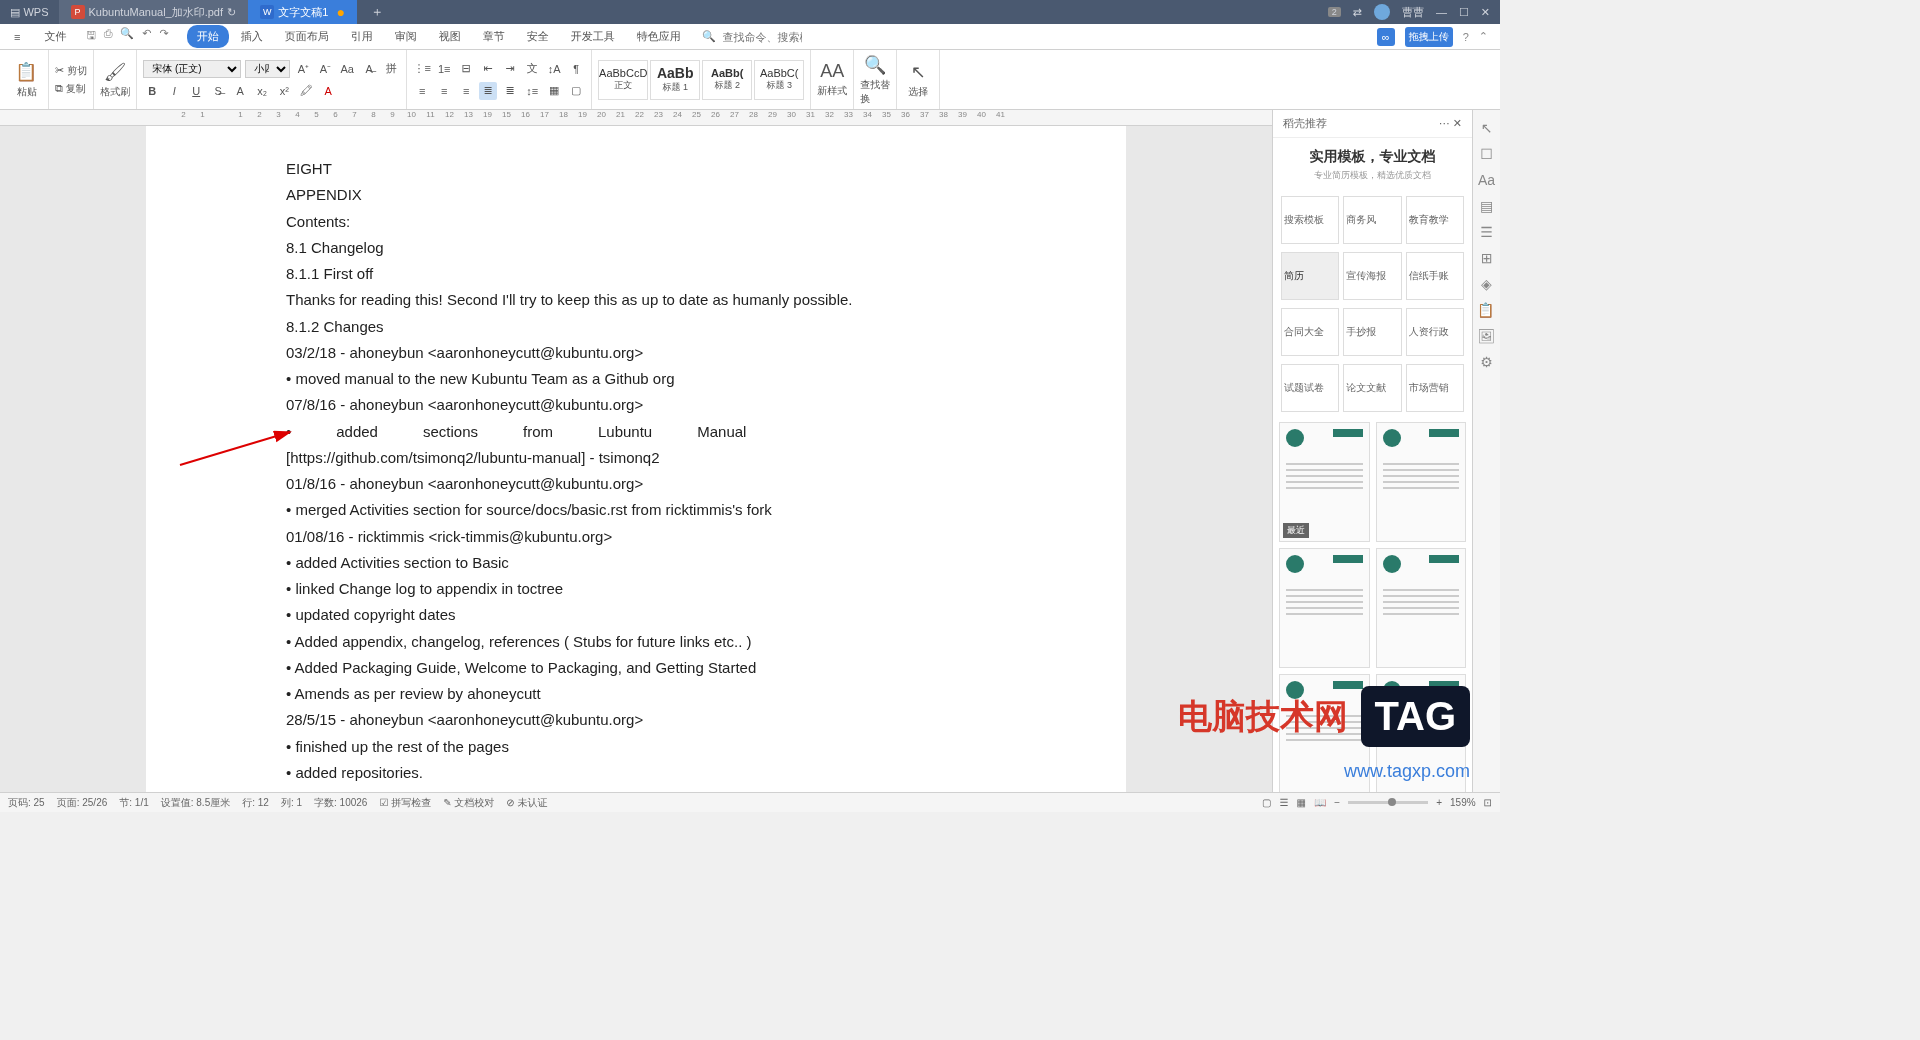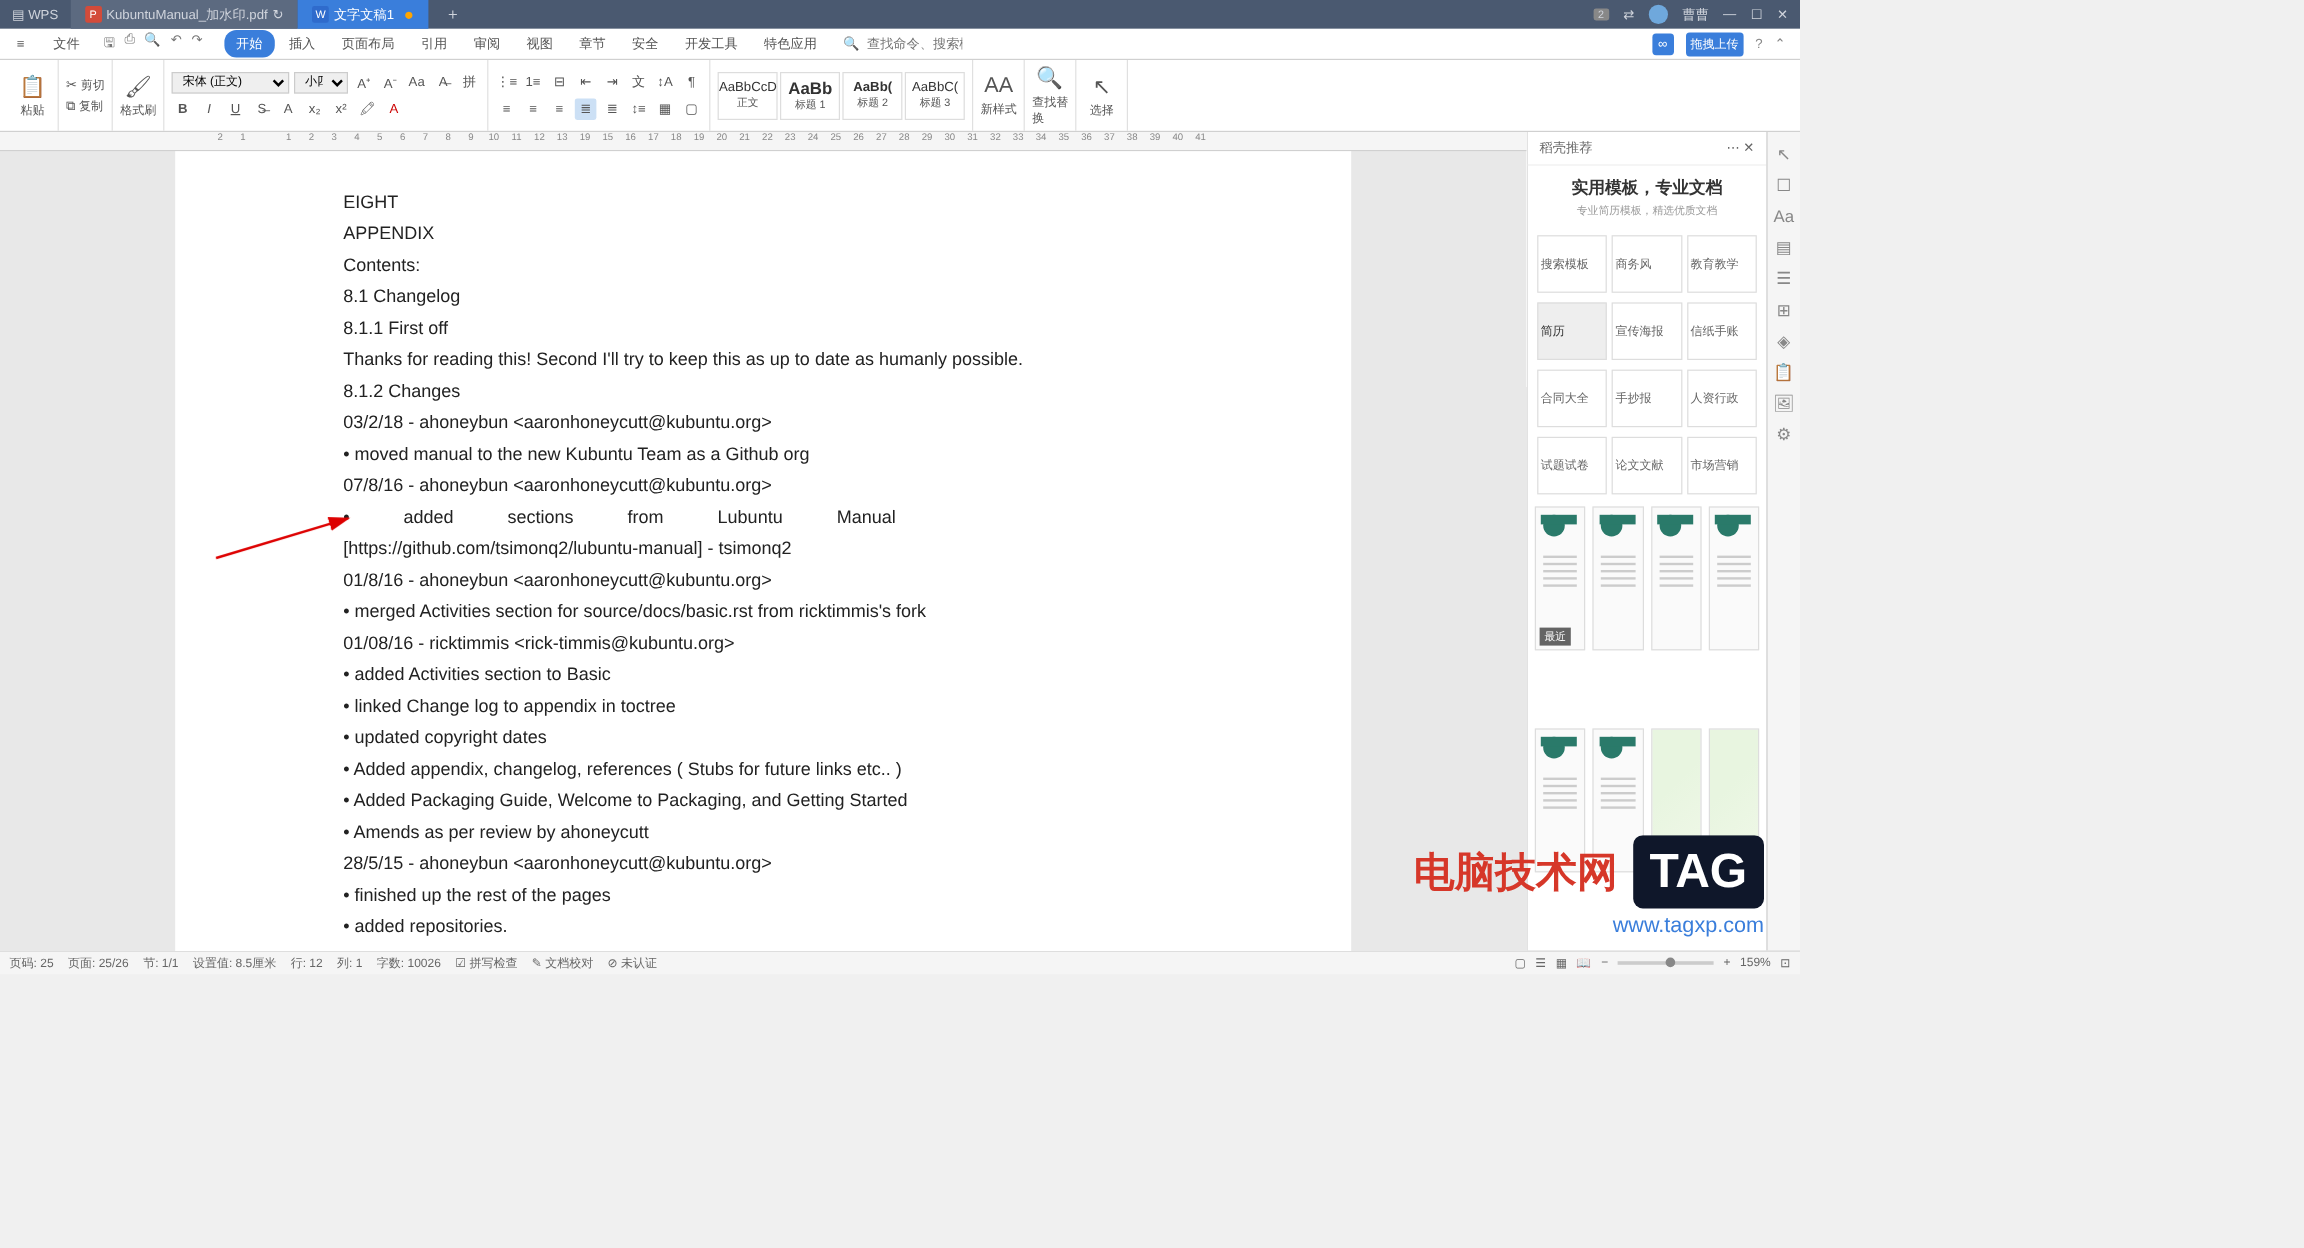--- a/index.html
+++ b/index.html
@@ -59,38 +59,38 @@
     .sidepanel { width: 200px; background: #fff; border-left: 1px solid #d0d0d0; display: flex; flex-direction: column; font-size: 11px; }
     .sidetoolbar { width: 28px; background: #f5f5f5; border-left: 1px solid #d0d0d0; display: flex; flex-direction: column; gap: 10px; padding-top: 10px; align-items: center; }
     .sidetoolbar span { cursor: pointer; color: #888; font-size: 14px; }
     .sidepanel .panel-header { padding: 6px 10px; border-bottom: 1px solid #eee; display: flex; justify-content: space-between; align-items: center; color: #666; }
     .sidepanel .panel-title-area { padding: 10px; text-align: center; }
     .sidepanel .panel-title { font-weight: bold; font-size: 14px; color: #333; }
     .sidepanel .panel-subtitle { font-size: 9px; color: #999; margin-top: 3px; }
     .sidepanel .filter-row { display: flex; gap: 4px; padding: 4px 8px; }
     .sidepanel .filter-chip { flex: 1; text-align: left; padding: 16px 2px; border: 1px solid #ddd; font-size: 10px; cursor: pointer; color: #666; }
     .sidepanel .filter-chip.active { background: #eee; color: #333; }
-    .sidepanel .templates { flex: 1; overflow-y: auto; padding: 6px; display: grid; grid-template-columns: 1fr 1fr 1fr 1fr; gap: 6px; }
+    .sidepanel .templates { flex: 1; overflow-y: auto; padding: 6px; display: grid; grid-template-columns: 1fr 1fr; gap: 6px; }
     .sidepanel .tmpl { height: 120px; border: 1px solid #ddd; background: #fafafa; position: relative; }
     .sidepanel .tmpl.green::before { content: ""; position: absolute; top: 6px; left: 6px; width: 18px; height: 18px; background: #2a7a6a; border-radius: 50%; }
     .sidepanel .tmpl.green::after { content: ""; position: absolute; top: 6px; right: 6px; width: 30px; height: 8px; background: #2a7a6a; }
     .sidepanel .tmpl .lines { position: absolute; top: 36px; left: 6px; right: 6px; }
     .sidepanel .tmpl .lines div { height: 2px; background: #ccc; margin: 4px 0; }
     .sidepanel .tmpl.flower { background: linear-gradient(135deg, #e8f5e0 40%, #f0f8e8 100%); }
     .sidepanel .recent-badge { position: absolute; bottom: 3px; left: 3px; background: rgba(0,0,0,0.6); color: #fff; font-size: 9px; padding: 1px 4px; }
     
     .statusbar { height: 20px; background: #f5f5f5; border-top: 1px solid #d0d0d0; display: flex; align-items: center; font-size: 10px; color: #666; padding: 0 8px; gap: 12px; }
     .statusbar .right { margin-left: auto; display: flex; align-items: center; gap: 8px; }
     .statusbar .zoom-slider { width: 80px; height: 3px; background: #ccc; position: relative; }
     .statusbar .zoom-slider::after { content: ""; width: 8px; height: 8px; background: #888; border-radius: 50%; position: absolute; top: -3px; left: 50%; }
 
     .watermark { position: absolute; right: 30px; bottom: 30px; text-align: right; pointer-events: none; }
     .watermark .tag-box { display: inline-block; background: #0f172a; color: #fff; font-size: 40px; font-weight: bold; padding: 8px 14px; border-radius: 8px; vertical-align: middle; }
     .watermark .site-name { display: inline-block; font-size: 34px; font-weight: bold; color: #d63729; margin-right: 8px; vertical-align: middle; }
-    .watermark .url { color: #3a7edb; font-size: 18px; margin-top: 4px; }
+    .watermark .url { color: #3a7edb; font-size: 18px; margin-top: 14px; }
 
     .red-arrow { position: absolute; left: 180px; top: 430px; pointer-events: none; }
     .red-arrow svg { overflow: visible; }
   </style>
 </head>
 <body>
 
 <div class="titlebar">
   <span class="logo">▤ <span>WPS</span></span>
   <div class="tab pdf">

